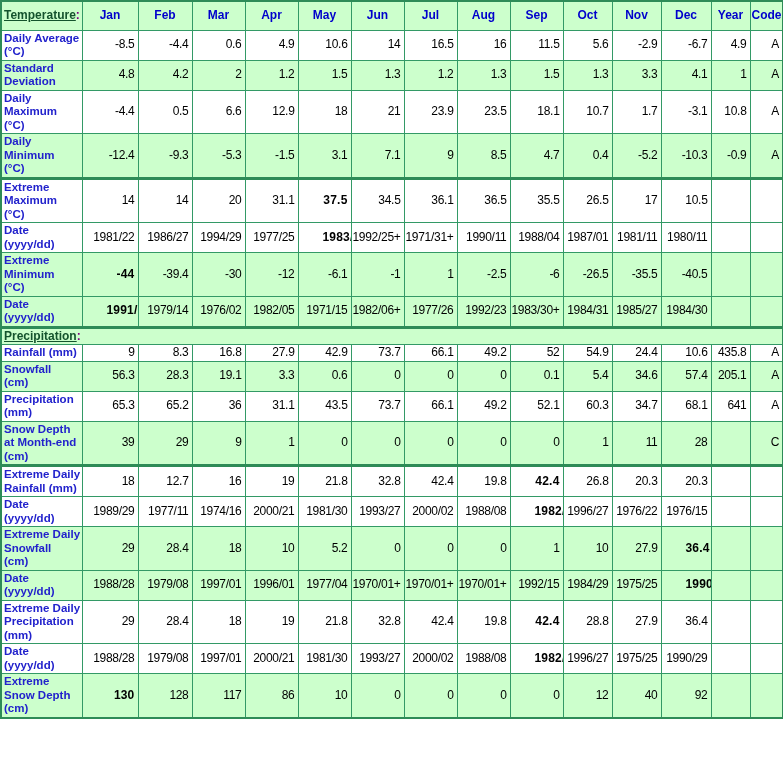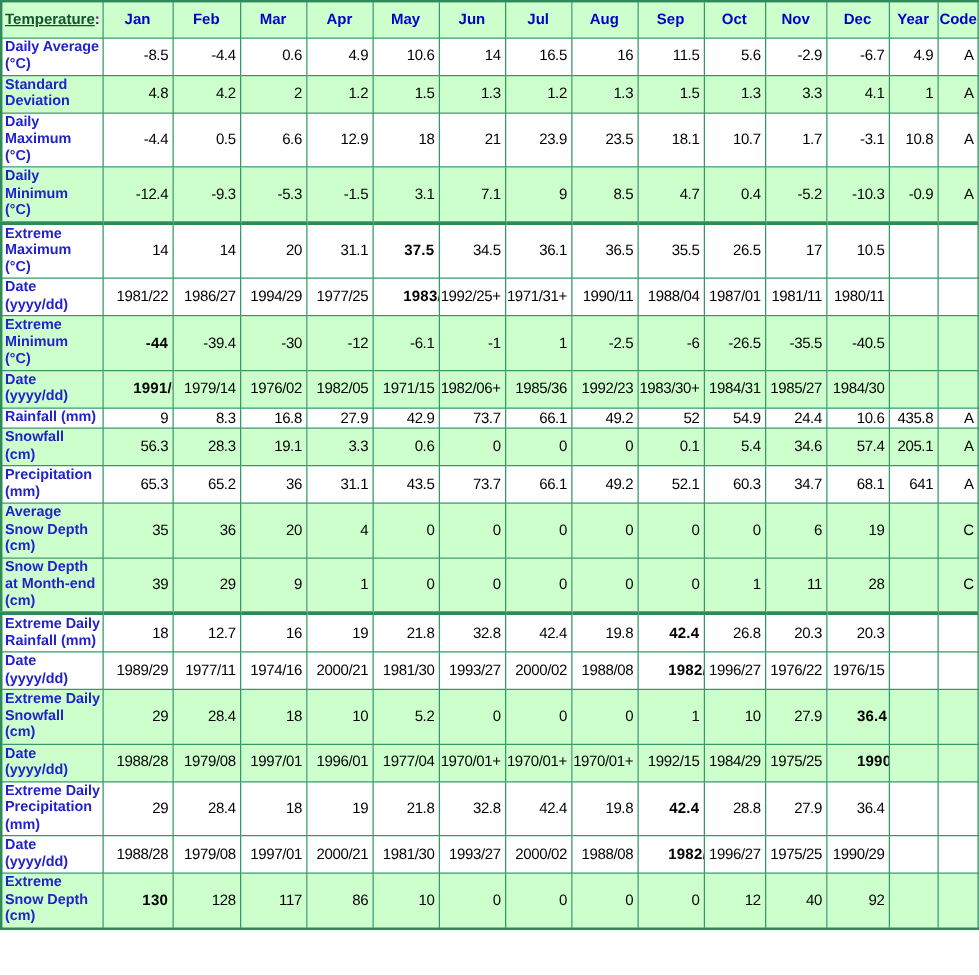--- a/index.html
+++ b/index.html
@@ -202,28 +202,31 @@
         <td class="val"></td>
       </tr>
       <tr class="g">
         <td class="label">Date<br>(yyyy/dd)</td>
         <td class="val b">1991/06+</td>
         <td class="val">1979/14</td>
         <td class="val">1976/02</td>
         <td class="val">1982/05</td>
         <td class="val">1971/15</td>
         <td class="val">1982/06+</td>
-        <td class="val">1985/36</td>
+        <td class="val">1977/26</td>
         <td class="val">1992/23</td>
         <td class="val">1983/30+</td>
         <td class="val">1984/31</td>
         <td class="val">1985/27</td>
         <td class="val">1984/30</td>
         <td class="val"></td>
         <td class="val"></td>
+      </tr>
+      <tr class="g thick">
+        <td class="label" colspan="15"><a class="lnk" href="#">Precipitation</a><span class="suffix">:</span></td>
       </tr>
       <tr class="w">
         <td class="label">Rainfall (mm)</td>
         <td class="val">9</td>
         <td class="val">8.3</td>
         <td class="val">16.8</td>
         <td class="val">27.9</td>
         <td class="val">42.9</td>
         <td class="val">73.7</td>
         <td class="val">66.1</td>
@@ -263,37 +266,20 @@
         <td class="val">66.1</td>
         <td class="val">49.2</td>
         <td class="val">52.1</td>
         <td class="val">60.3</td>
         <td class="val">34.7</td>
         <td class="val">68.1</td>
         <td class="val">641</td>
         <td class="val">A</td>
       </tr>
       <tr class="g">
-        <td class="label">Average<br>Snow Depth<br>(cm)</td>
-        <td class="val">35</td>
-        <td class="val">36</td>
-        <td class="val">20</td>
-        <td class="val">4</td>
-        <td class="val">0</td>
-        <td class="val">0</td>
-        <td class="val">0</td>
-        <td class="val">0</td>
-        <td class="val">0</td>
-        <td class="val">0</td>
-        <td class="val">6</td>
-        <td class="val">19</td>
-        <td class="val"></td>
-        <td class="val">C</td>
-      </tr>
-      <tr class="g">
         <td class="label">Snow Depth<br>at Month-end<br>(cm)</td>
         <td class="val">39</td>
         <td class="val">29</td>
         <td class="val">9</td>
         <td class="val">1</td>
         <td class="val">0</td>
         <td class="val">0</td>
         <td class="val">0</td>
         <td class="val">0</td>
         <td class="val">0</td>

